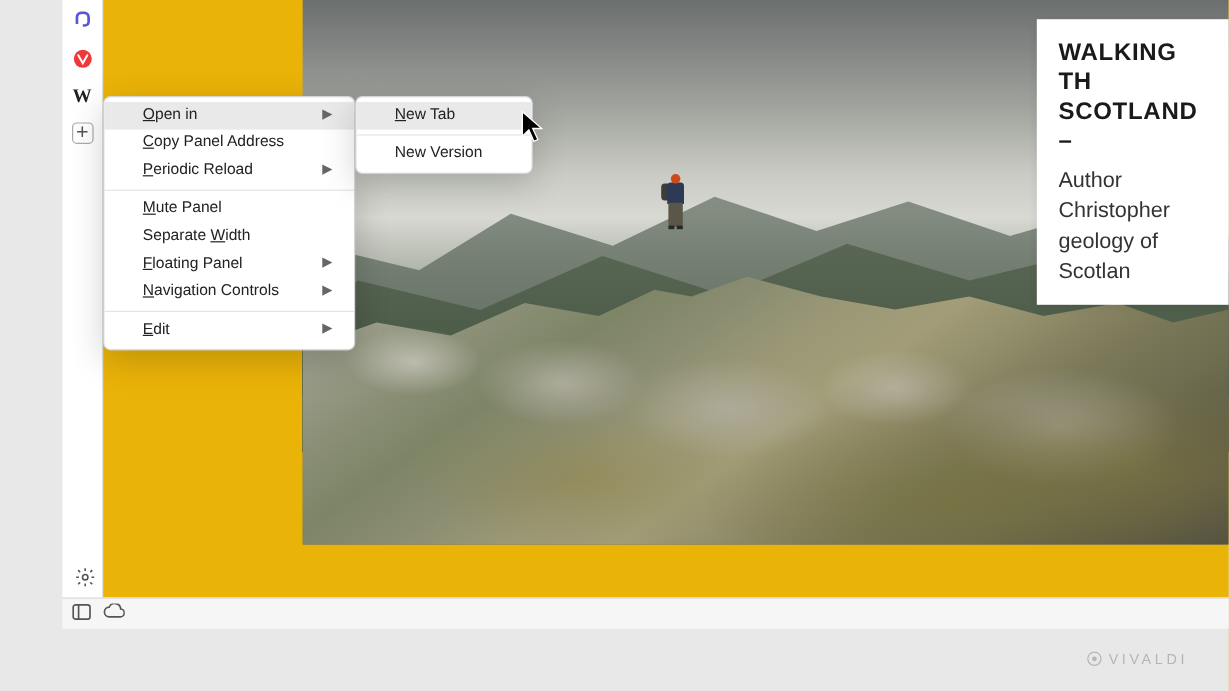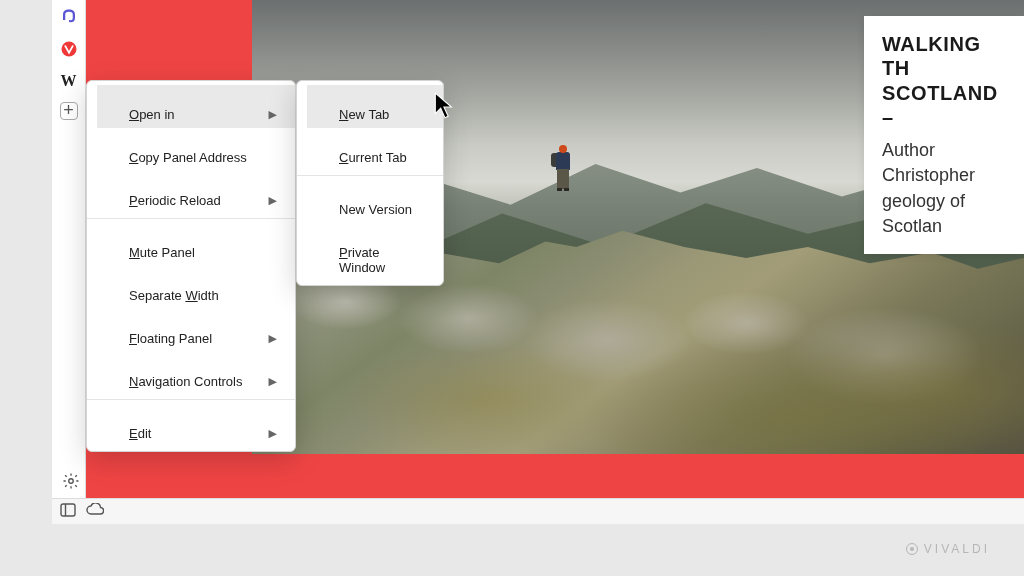--- a/index.html
+++ b/index.html
@@ -47,21 +47,21 @@
     line-height: 14px;
     text-align: center;
   }
 
   .content-area {
     position: absolute;
     left: 86px;
     top: 0;
     right: 0;
     height: 498px;
-    background: #ef4444;
+    background: #eab308;
   }
 
   .hero-image {
     position: absolute;
     left: 166px;
     top: 0;
     right: 0;
     bottom: 44px;
     overflow: hidden;
   }
@@ -178,26 +178,25 @@
     left: 86px;
     top: 80px;
     width: 210px;
   }
   .menu-sub {
     left: 296px;
     top: 80px;
     width: 148px;
   }
   .menu-item {
-    padding: 22px 18px 6px 32px;
+    padding: 2px 18px 6px 32px;
     display: flex;
     justify-content: space-between;
     align-items: center;
     cursor: default;
-    margin-left: 10px;
   }
   .menu-item.highlight { background: #e9e9e9; }
   .menu-item .chev { color: #666; font-size: 11px; }
   .menu-sep { height: 1px; background: #e4e4e4; margin: 4px 0; }
   .mn { text-decoration: underline; text-underline-offset: 1px; }
 
   .bottom-strip {
     position: absolute;
     left: 52px;
     right: 0;
@@ -353,29 +352,23 @@
   <div class="menu-item">
     <span><span class="mn">E</span>dit</span>
     <span class="chev">▶</span>
   </div>
 </div>
 
 <div class="context-menu menu-sub">
   <div class="menu-item highlight">
     <span><span class="mn">N</span>ew Tab</span>
   </div>
-  <div class="menu-item">
-    <span><span class="mn">C</span>urrent Tab</span>
-  </div>
   <div class="menu-sep"></div>
   <div class="menu-item">
     <span>New Version</span>
-  </div>
-  <div class="menu-item">
-    <span><span class="mn">P</span>rivate Window</span>
   </div>
 </div>
 
 <svg class="cursor" viewBox="0 0 20 26">
   <path d="M1 1 L1 20 L6 15 L10 24 L13 22.5 L9 14 L16 14 Z" fill="#000" stroke="#fff" stroke-width="1"></path>
 </svg>
 
 <div class="brand">
   <span class="brand-ring"></span>
   <span>VIVALDI</span>

